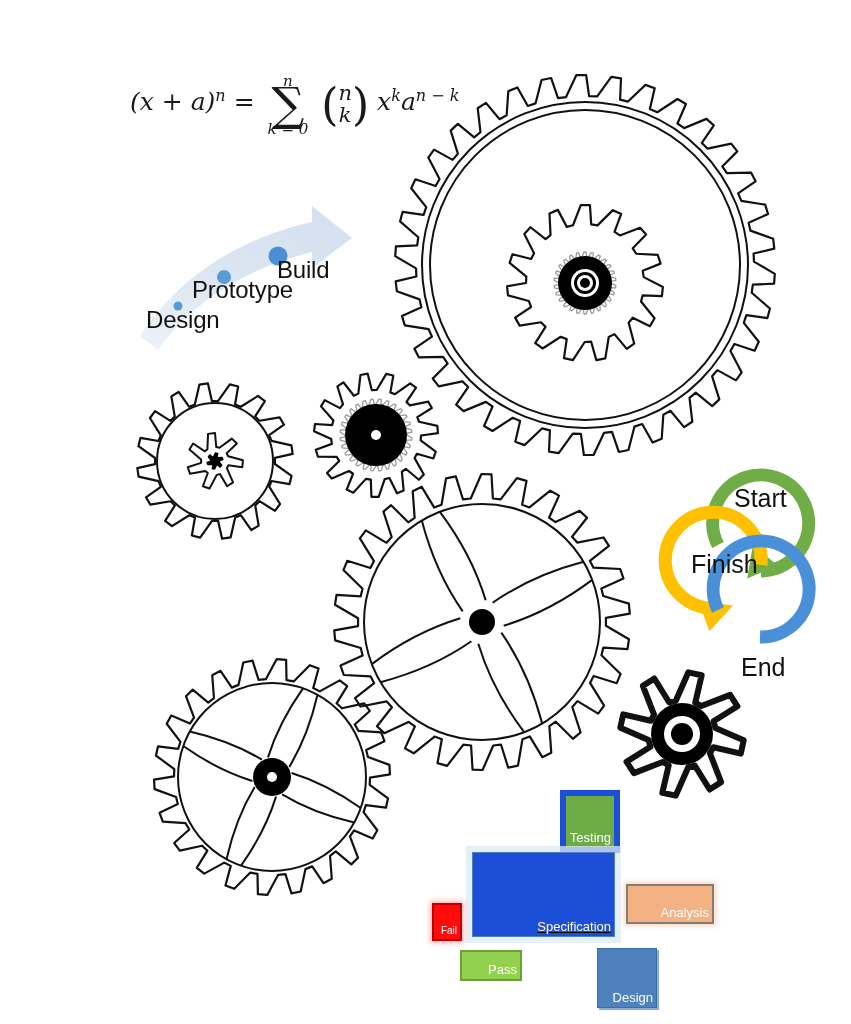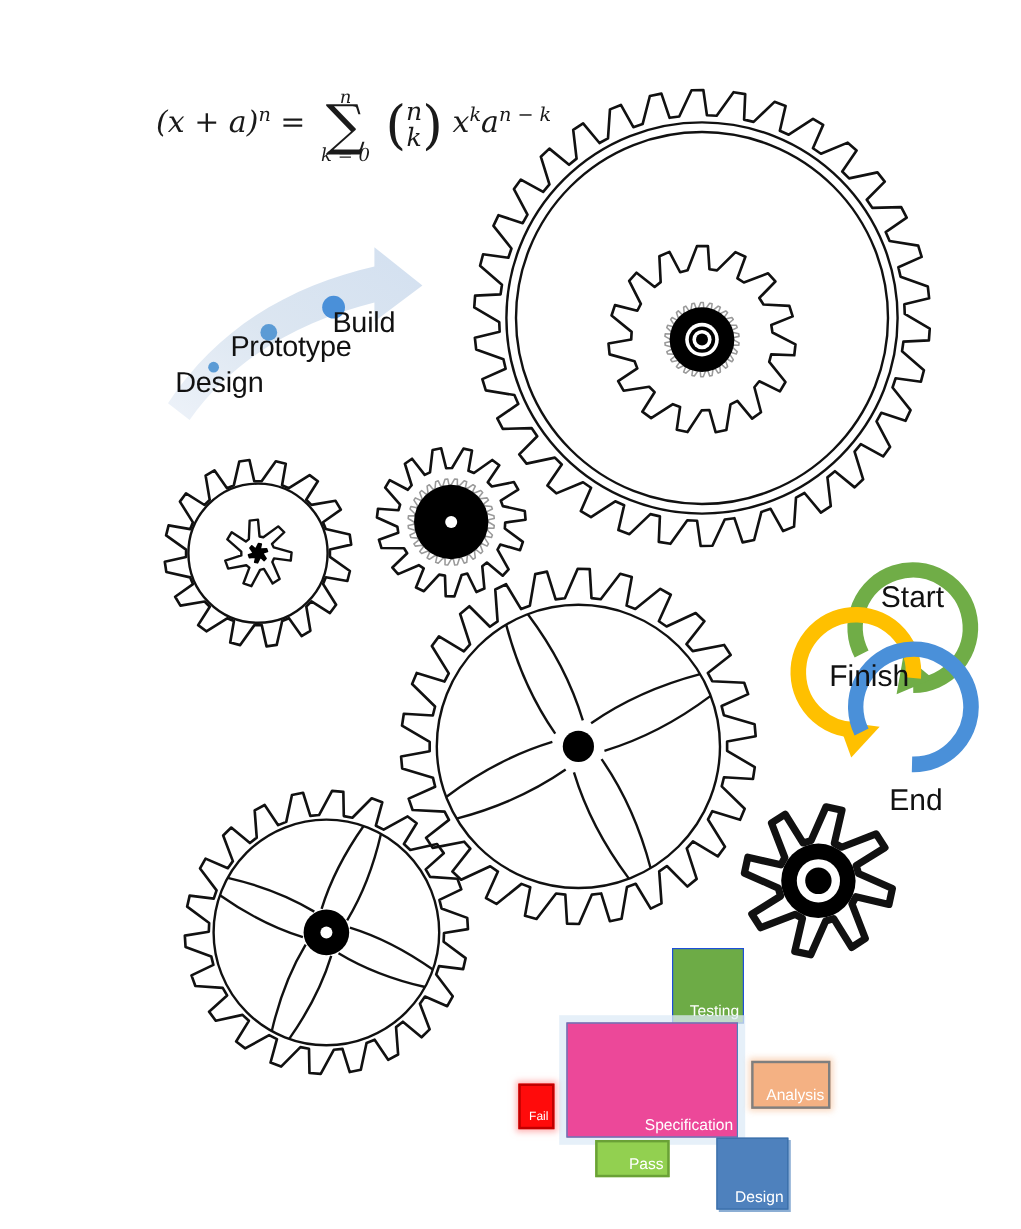--- a/index.html
+++ b/index.html
@@ -107,43 +107,44 @@
     font-family: "Liberation Sans", sans-serif;
     color: #ffffff;
     font-size: 13px;
     line-height: 1;
     padding: 0 3px 3px 0;
     white-space: nowrap;
   }
 
   #box-testing {
     left: 560px; top: 790px; width: 60px; height: 63px;
-    background: #6DAB46; border: 1px solid #1d4ed8;
+    background: #6DAB46; border: 6px solid #1d4ed8;
   }
   #box-specification {
-    left: 472px; top: 852px; width: 143px; height: 96px;
-    background: #ec4899; border: 1px solid #4E81BD;
+    left: 472px; top: 852px; width: 143px; height: 85px;
+    background: #1d4ed8; border: 1px solid #4E81BD;
     box-shadow: 0 0 0 6px rgba(222,235,247,0.75);
+    text-decoration: underline;
   }
   #box-specification span { color: #ffffff; font-size: 13px; }
   #box-fail {
     left: 432px; top: 903px; width: 30px; height: 38px;
     background: #FF0B0B; border: 2px solid #C00000;
     box-shadow: 0 0 5px 2px rgba(255,120,120,0.55);
   }
   #box-fail span { font-size: 10px; margin-top: 24px; }
   #box-analysis {
-    left: 626px; top: 884px; width: 66px; height: 40px;
+    left: 626px; top: 884px; width: 88px; height: 40px;
     background: #F4B183; border: 2px solid #7F7F7F;
     box-shadow: 0 0 5px 2px rgba(248,206,175,0.8);
     padding-left: 40px;
   }
   #box-analysis span { font-size: 13px; }
   #box-pass {
-    left: 496px; top: 950px; width: 62px; height: 31px;
+    left: 460px; top: 950px; width: 62px; height: 31px;
     background: #92D050; border: 2px solid #6AA136;
   }
   #box-pass span { font-size: 13px; }
   #box-design {
     left: 597px; top: 948px; width: 60px; height: 60px;
     background: #4E81BD; border: 1px solid #3A6EA8;
     box-shadow: 2px 2px 0 0 rgba(120,160,205,0.85);
     padding-left: 36px;
   }
   #box-design span { font-size: 13px; }

